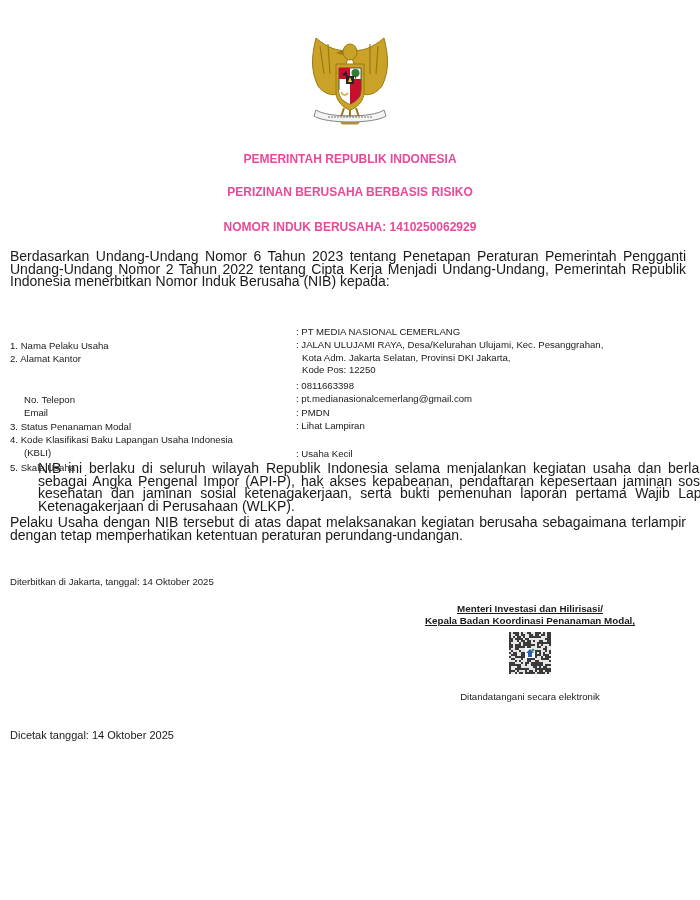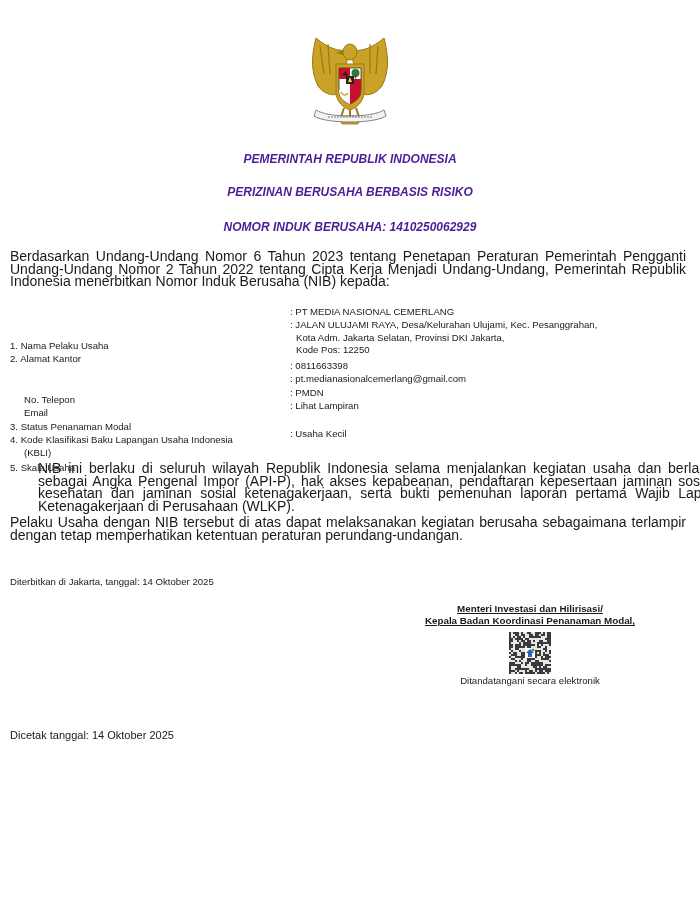--- a/index.html
+++ b/index.html
@@ -28,22 +28,21 @@
     width: 104px;
     height: 108px;
   }
   .heading {
     position: absolute;
     left: 0;
     width: 700px;
     text-align: center;
     font-weight: bold;
     font-size: 12px;
-    color: #4c1d95;
-    font-style: italic;
+    color: #ec4899;
   }
   .h-gov { top: 152px; }
   .h-perizinan { top: 185px; }
   .h-nib { top: 192px; margin-top: 28px; }
 
   .para {
     position: absolute;
     left: 10px;
     width: 676px;
     text-align: justify;
@@ -64,22 +63,23 @@
   }
   .row .lbl {
     position: absolute;
     left: 0;
     width: 280px;
     margin-top: 34px;
   }
   .row .lbl.indent { left: 14px; }
   .row .val {
     position: absolute;
-    left: 280px;
+    left: 286px;
     width: 390px;
+    margin-top: 20px;
   }
   .row .val .cont { display:block; padding-left: 6px; }
 
   .issued {
     position: absolute;
     left: 10px;
     top: 576px;
     font-size: 9.6px;
   }
   .signblock {
@@ -95,21 +95,21 @@
     line-height: 12.4px;
     text-decoration: underline;
   }
   .qr {
     margin: 4px auto 0 auto;
     width: 42px;
     height: 42px;
     position: relative;
   }
   .signed {
-    margin-top: 1px;
+    margin-top: 17px;
     font-size: 9.6px;
   }
   .printed {
     position: absolute;
     left: 10px;
     top: 729px;
     font-size: 11px;
   }
 </style>
 </head>

